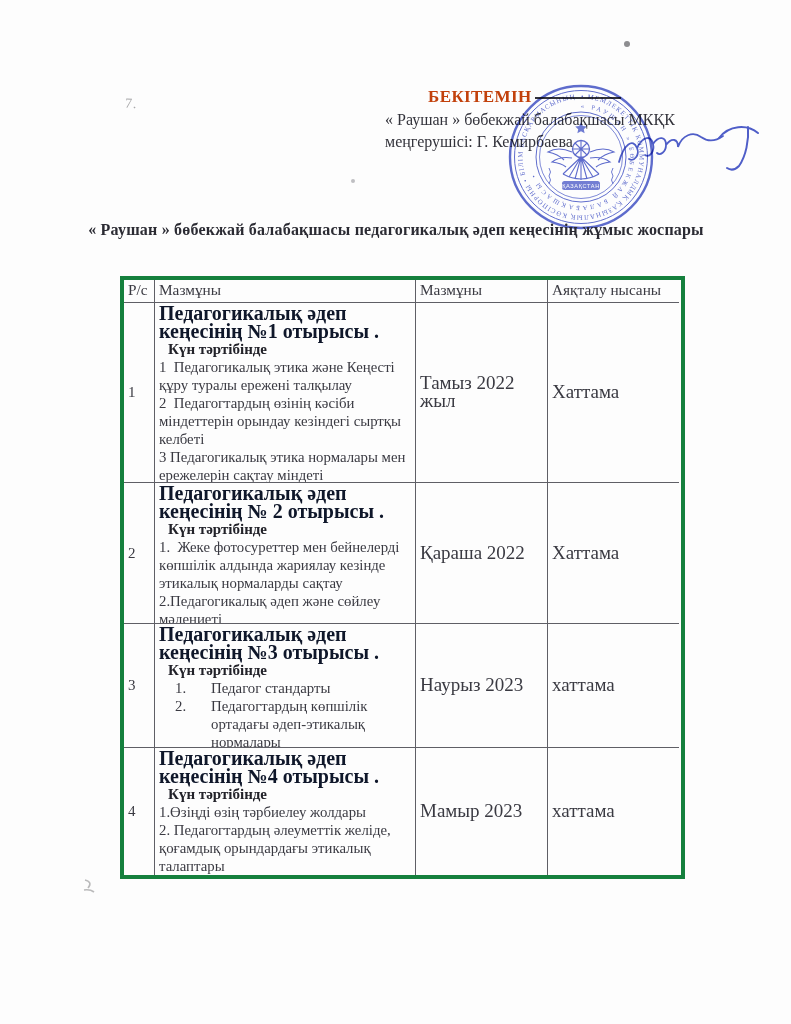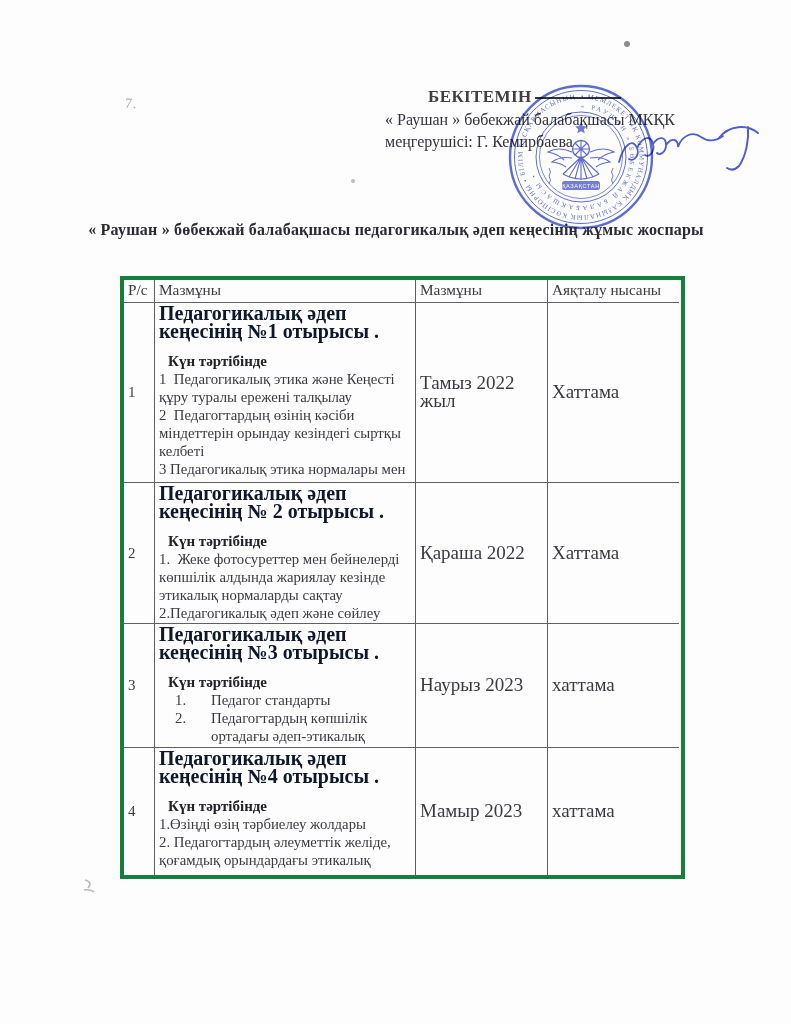--- a/index.html
+++ b/index.html
@@ -20,21 +20,21 @@
   .speck1{position:absolute;left:624px;top:41px;width:6px;height:6px;border-radius:50%;
     background:#8d8d90;filter:blur(0.7px);}
   .speck2{position:absolute;left:351px;top:179px;width:4px;height:4px;border-radius:50%;
     background:#bfbfc2;filter:blur(0.6px);}
   .smudge{position:absolute;left:82px;top:876px;width:20px;height:20px;}
   
   .approval{
     position:absolute;left:385px;top:86px;width:380px;
     font-size:16px;line-height:22.5px;color:#33333b;
   }
-  .approval .l1{font-weight:bold;font-size:17px;color:#404040;padding-left:43px;letter-spacing:.4px;}
+  .approval .l1{font-weight:bold;font-size:17px;color:#c2410c;padding-left:43px;letter-spacing:.4px;}
   .uline{display:inline-block;width:86px;border-bottom:2px solid #33333c;transform:translateY(-3px);margin-left:3px;}
   
   .stamp{position:absolute;left:506px;top:82px;width:150px;height:150px;
     opacity:.85;filter:blur(0.35px);mix-blend-mode:multiply;}
   .stamp svg{display:block;}
   .sig{position:absolute;left:615px;top:122px;width:150px;height:58px;
     opacity:.9;filter:blur(0.2px);mix-blend-mode:multiply;}
   
   .doc-title{
     position:absolute;left:72px;top:216px;width:648px;
@@ -48,21 +48,21 @@
   }
   .tr{display:grid;grid-template-columns:31px 261px 132px 131px;}
   .td{border-right:1px solid #5f5f66;border-bottom:1px solid #5f5f66;
       padding:1px 4px 2px 4px;box-sizing:border-box;overflow:hidden;}
   .td:last-child{border-right:none;}
   .tr:last-child .td{border-bottom:none;}
   .thead .td{height:23px;font-size:15.3px;padding-top:1px;}
   .num{display:flex;align-items:center;font-size:15px;}
   .term,.result{display:flex;align-items:center;font-size:19px;}
   .rt{font-weight:bold;color:#0f172a;font-size:20px;}
-  .agenda{font-weight:bold;color:#222229;font-size:15px;padding-left:9px;margin-top:12px;}
+  .agenda{font-weight:bold;color:#222229;font-size:15px;padding-left:9px;}
   .r1{height:180px}.r2{height:141px}.r3{height:124px}.r4{height:127px}
   .oli{display:flex;padding-left:16px;}
   .oli .m{flex:none;width:36px;}
   .oli .t{flex:1;}
 </style>
 </head>
 <body>
 
 <div class="page">
 

